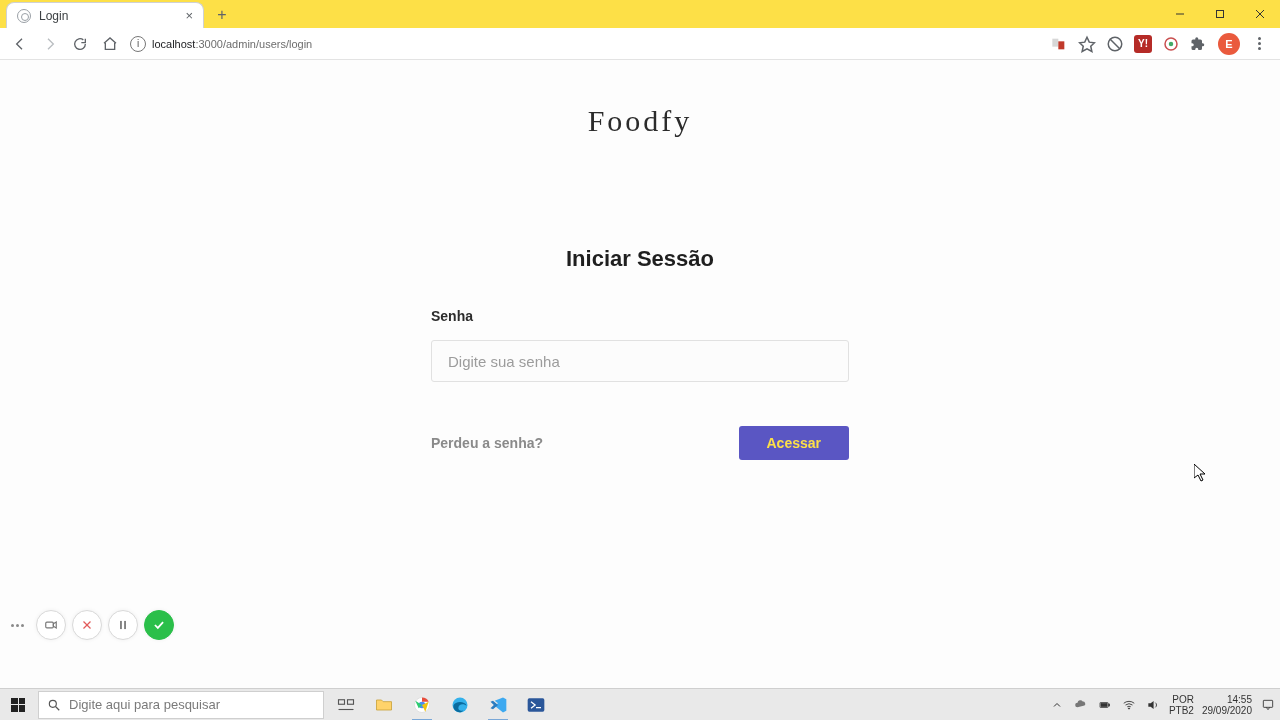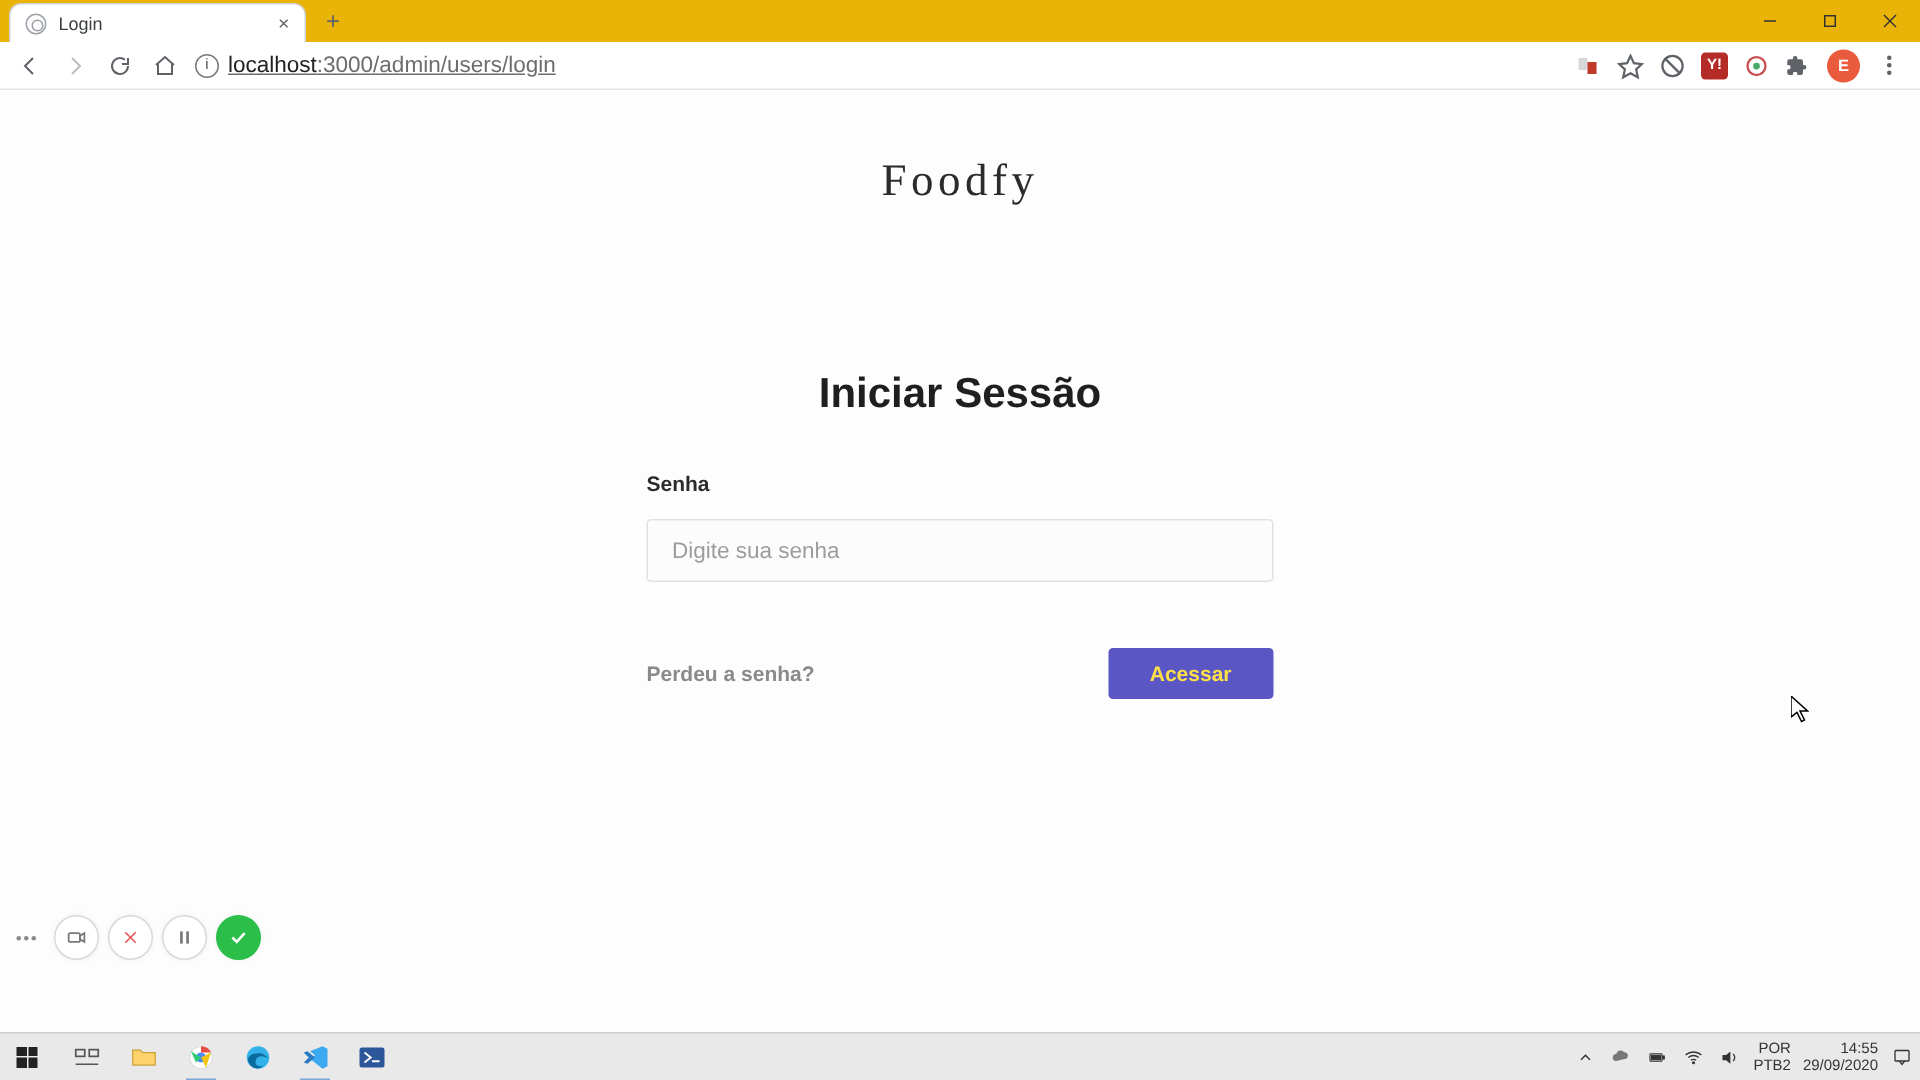--- a/index.html
+++ b/index.html
@@ -1,55 +1,55 @@
 <!DOCTYPE html>
 <html><head>
 <meta charset="utf-8">
 <style>
   * { box-sizing: border-box; margin: 0; padding: 0; }
   html, body { width: 1280px; height: 720px; overflow: hidden; font-family: "Segoe UI", Arial, sans-serif; }
   body { background: #fff; }
 
   
   .chrome { width: 1280px; }
-  .titlebar { height: 28px; background: #eab308; display: flex; align-items: flex-end; position: relative; }
+  .titlebar { height: 28px; background: #fde047; display: flex; align-items: flex-end; position: relative; }
   .tab {
     margin-left: 6px; margin-top: 2px; height: 26px; width: 198px;
     background: #fff; border-radius: 8px 8px 0 0; display: flex; align-items: center;
     padding: 0 10px; font-size: 12px; color: #3c4043; position: relative;
     border: 1px solid #cfd1d4; border-bottom: none;
   }
   .tab .favicon { width: 14px; height: 14px; border-radius: 50%; border: 1px solid #9aa0a6; margin-right: 8px; display: inline-block; position: relative; }
   .tab .favicon::after { content:""; position:absolute; top:3px; left:3px; width:6px; height:6px; border:1px solid #9aa0a6; border-radius:50%; }
   .tab .close { margin-left: auto; color: #5f6368; font-size: 13px; line-height: 1; cursor: pointer; }
   .newtab { width: 24px; height: 24px; margin-left: 6px; margin-bottom: 1px; display:flex; align-items:center; justify-content:center; color:#5f6368; font-size:16px; cursor:pointer; }
   .win-controls { position: absolute; right: 0; top: 0; display: flex; }
   .win-btn { width: 40px; height: 28px; display:flex; align-items:center; justify-content:center; color:#3c4043; font-size:12px; cursor:pointer; }
   .win-btn svg { width: 10px; height: 10px; }
 
   .toolbar { height: 32px; background: #fff; border-bottom: 1px solid #e3e3e3; display:flex; align-items:center; padding: 0 6px; gap: 2px; }
   .tbtn { width: 28px; height: 28px; display:flex; align-items:center; justify-content:center; color:#5f6368; cursor:pointer; border-radius:50%; }
   .tbtn.disabled { color:#b9bdc1; cursor:default; }
   .tbtn svg { width: 16px; height: 16px; }
   .addr { flex: 0 0 auto; display:flex; align-items:center; margin-left: 4px; height: 28px; }
   .addr .info-icon { width:16px; height:16px; border:1px solid #777; border-radius:50%; display:flex; align-items:center; justify-content:center; font-size:10px; color:#555; margin-right:6px; }
-  .addr .url { font-size: 15px; color:#6d6d6d;text-decoration:underline; }
+  .addr .url { font-size: 11px; color:#6d6d6d; }
   .addr .url .host { color:#202124; }
   .right-icons { margin-left:auto; display:flex; align-items:center; gap:10px; padding-right:6px; }
   .ext-ico { width:18px; height:18px; display:flex; align-items:center; justify-content:center; font-size:12px; color:#666; }
   .ext-box { width:18px; height:18px; background:#b52b27; color:#fff; font-size:10px; font-weight:bold; display:flex; align-items:center; justify-content:center; border-radius:3px; }
   .avatar { width:22px; height:22px; border-radius:50%; background:#ea5a3d; color:#fff; font-size:11px; font-weight:bold; display:flex; align-items:center; justify-content:center; }
   .kebab { width:18px; display:flex; flex-direction:column; align-items:center; gap:2px; }
   .kebab span { width:3px; height:3px; background:#5f6368; border-radius:50%; }
 
   
   .page { position: relative; width: 1280px; height: 628px; background:#fdfdfd; }
   .logo { position:absolute; top: 44px; left:50%; transform:translateX(-50%); font-family: Georgia, "Times New Roman", serif; font-size: 30px; letter-spacing: 3px; color:#2b2b2b; }
   .form-wrap { position:absolute; top: 186px; left:50%; transform:translateX(-50%); width: 418px; }
-  .form-title { font-size: 28px; font-weight: 700; text-align:center; color:#1f1f1f; margin-bottom: 36px; }
+  .form-title { font-size: 22px; font-weight: 700; text-align:center; color:#1f1f1f; margin-bottom: 36px; }
   .field-label { font-size: 14px; font-weight:700; color:#2c2c2c; margin-bottom: 16px; display:block; }
   .field-input { width:100%; height: 42px; border:1px solid #e1e1e1; background:#fcfcfc; border-radius:3px; padding: 0 16px; font-size:15px; color:#333; margin-bottom: 30px; }
   .field-input::placeholder { color:#9c9c9c; }
   .form-footer { display:flex; align-items:center; justify-content:space-between; margin-top: 14px; }
   .forgot { font-size:14px; font-weight:600; color:#8a8a8a; cursor:pointer; }
   .submit { background:#5a56c3; color:#fde047; border:none; height:34px; padding:0 28px; font-size:14px; font-weight:700; border-radius:3px; cursor:pointer; }
 
   
   .recorder { position:absolute; left:4px; bottom:48px; display:flex; align-items:center; gap:6px; }
   .rec-btn { width:30px; height:30px; border-radius:50%; border:1px solid #d9d9d9; background:#fff; display:flex; align-items:center; justify-content:center; cursor:pointer; box-shadow:0 0 4px rgba(0,0,0,.06); }
@@ -235,20 +235,27 @@
 
 <div class="taskbar">
   <div class="start">
     <div class="start-grid">
         <span></span>
         <span></span>
         <span></span>
         <span></span>
       </div>
   </div>
+  <div class="search-box">
+    <svg viewBox="0 0 24 24" fill="none" stroke="#555" stroke-width="2">
+        <circle cx="10" cy="10" r="6"></circle>
+        <line x1="15" y1="15" x2="21" y2="21"></line>
+      </svg>
+    <input type="text" placeholder="Digite aqui para pesquisar" style="">
+  </div>
   <div class="task-icons">
     <div class="task-ico">
       <svg viewBox="0 0 24 24" width="18" height="18" fill="none" stroke="#555" stroke-width="1.5">
           <rect x="2" y="5" width="8" height="6"></rect>
           <rect x="14" y="5" width="8" height="6"></rect>
           <line x1="2" y1="18" x2="22" y2="18"></line>
         </svg>
     </div>
     <div class="task-ico">
       <svg viewBox="0 0 24 24" width="20" height="20">

